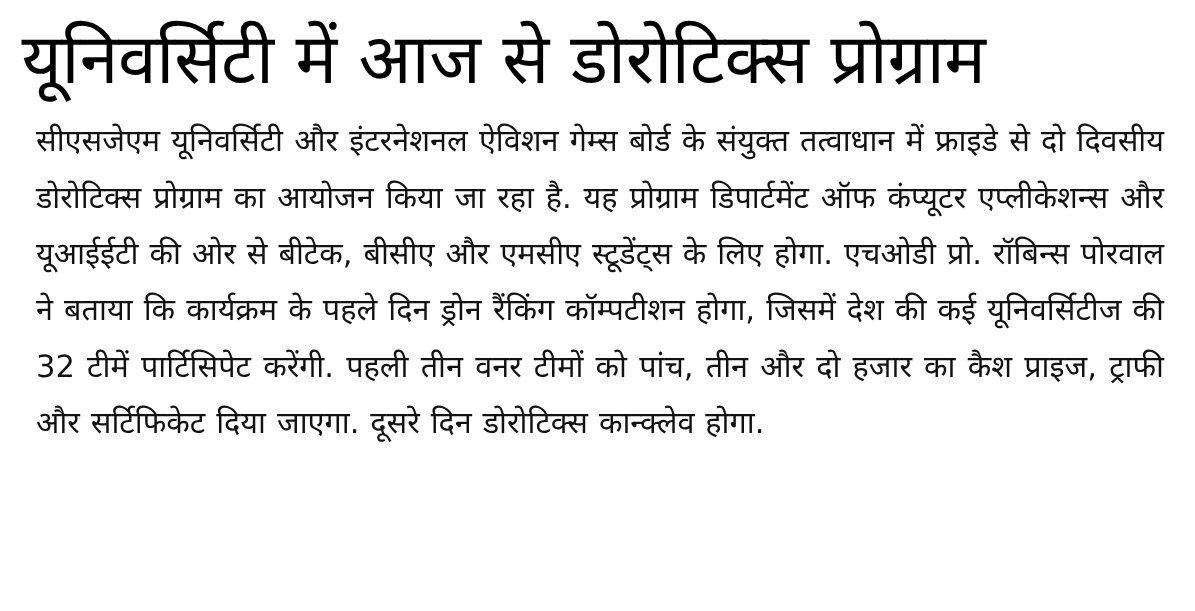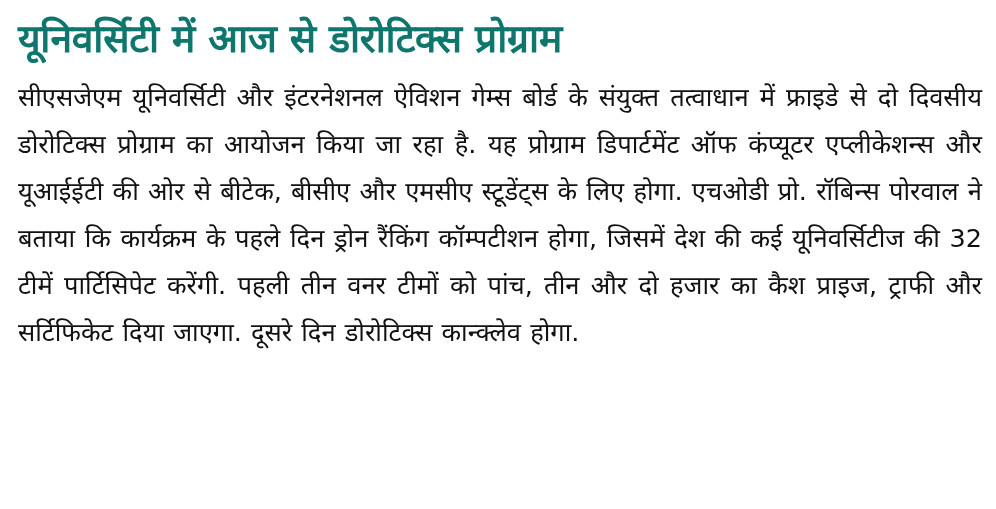--- a/index.html
+++ b/index.html
@@ -16,41 +16,41 @@
   .clipping {
     box-sizing: border-box;
     width: 996px;
     height: 509px;
     padding: 18px 14px 0 18px;
     background: #ffffff;
     color: #0a0a0a;
   }
   .headline {
     font-family: "DejaVu Sans", "Liberation Sans", sans-serif;
-    font-weight: 700;
-    font-size: 39px;
+    font-weight: 400;
+    font-size: 58px;
     line-height: 1.08;
     letter-spacing: -0.3px;
     margin: 0 0 14px 0;
-    color: #0f766e;
+    color: #000000;
     white-space: nowrap;
   }
   .body-copy {
     font-family: "DejaVu Sans", "Liberation Sans", sans-serif;
     font-weight: 400;
     font-size: 25.5px;
     line-height: 47px;
     color: #111111;
     text-align: justify;
     text-justify: inter-word;
     margin: 0;
     word-spacing: 1px;
   }
   .body-copy p {
-    margin: 0;
+    margin: 12px;
   }
 </style>
 </head>
 <body>
 
 <div class="clipping">
   <h1 class="headline">यूनिवर्सिटी में आज से डोरोटिक्स प्रोग्राम</h1>
   <div class="body-copy">
     <p>सीएसजेएम यूनिवर्सिटी और इंटरनेशनल ऐविशन गेम्स बोर्ड के संयुक्त तत्वाधान में फ्राइडे से दो दिवसीय डोरोटिक्स प्रोग्राम का आयोजन किया जा रहा है. यह प्रोग्राम डिपार्टमेंट ऑफ कंप्यूटर एप्लीकेशन्स और यूआईईटी की ओर से बीटेक, बीसीए और एमसीए स्टूडेंट्स के लिए होगा. एचओडी प्रो. रॉबिन्स पोरवाल ने बताया कि कार्यक्रम के पहले दिन ड्रोन रैंकिंग कॉम्पटीशन होगा, जिसमें देश की कई यूनिवर्सिटीज की 32 टीमें पार्टिसिपेट करेंगी. पहली तीन वनर टीमों को पांच, तीन और दो  हजार का कैश प्राइज, ट्राफी और सर्टिफिकेट दिया जाएगा. दूसरे दिन डोरोटिक्स कान्क्लेव होगा.</p>
   </div>

